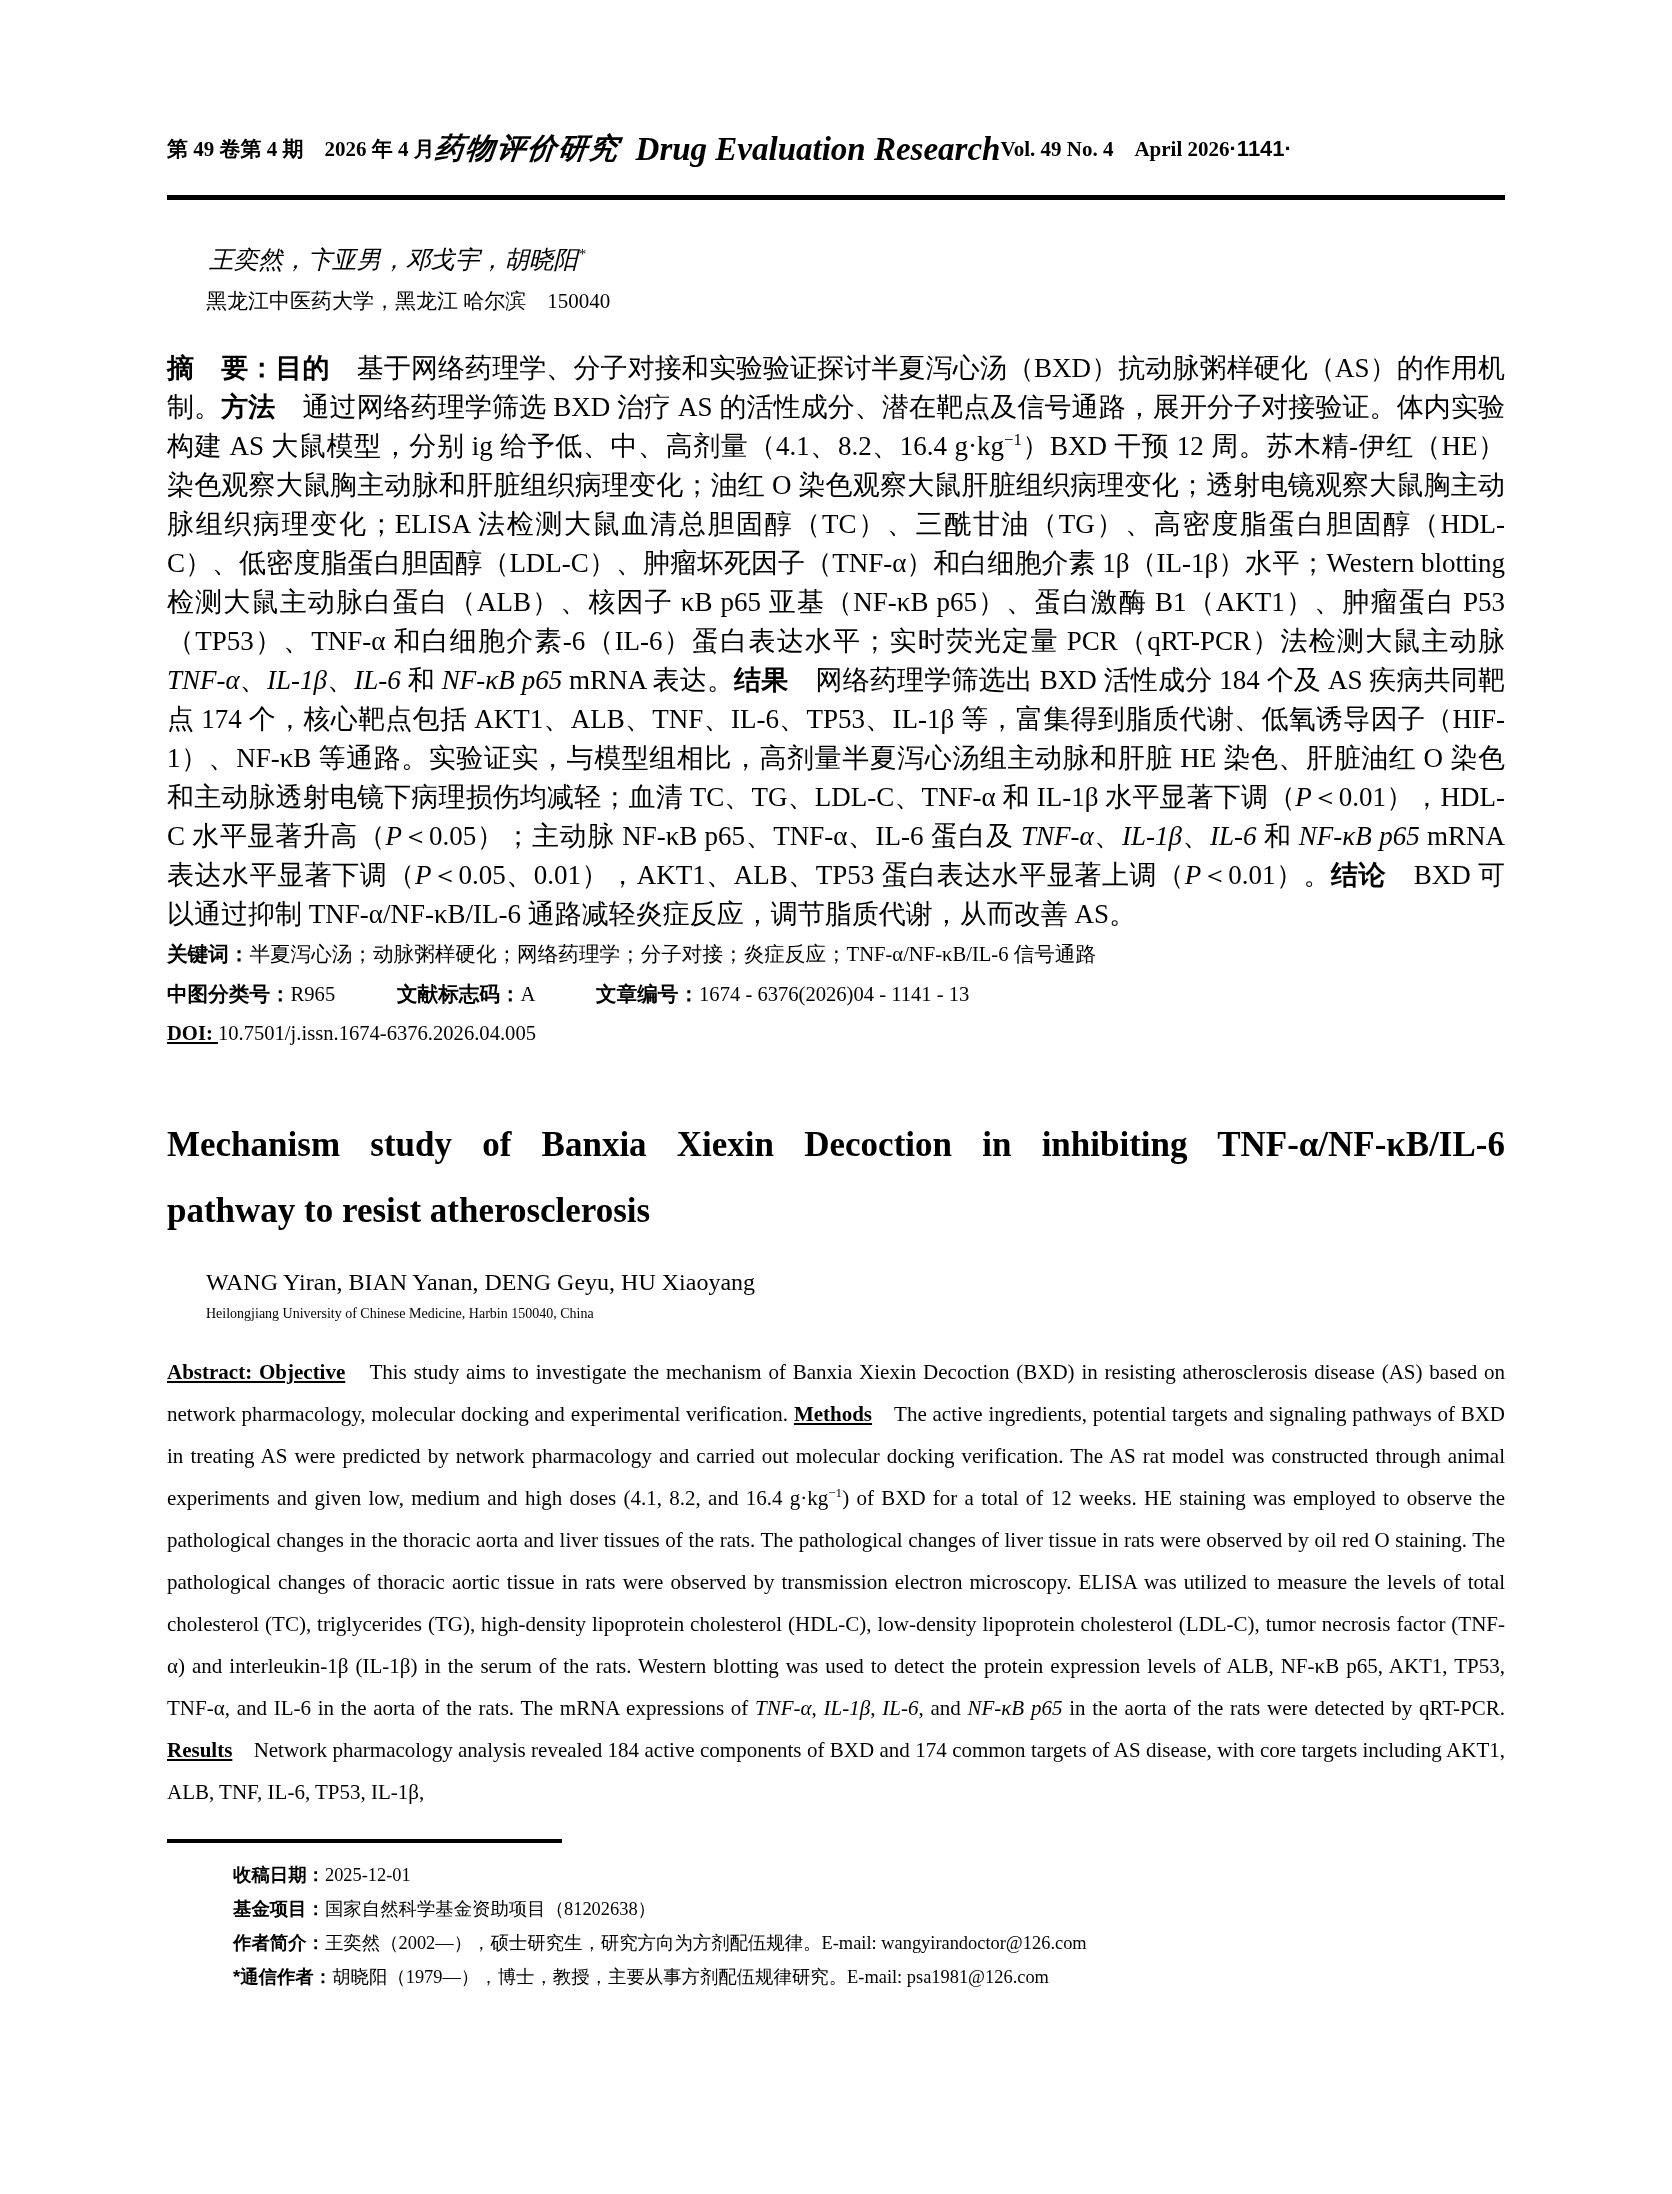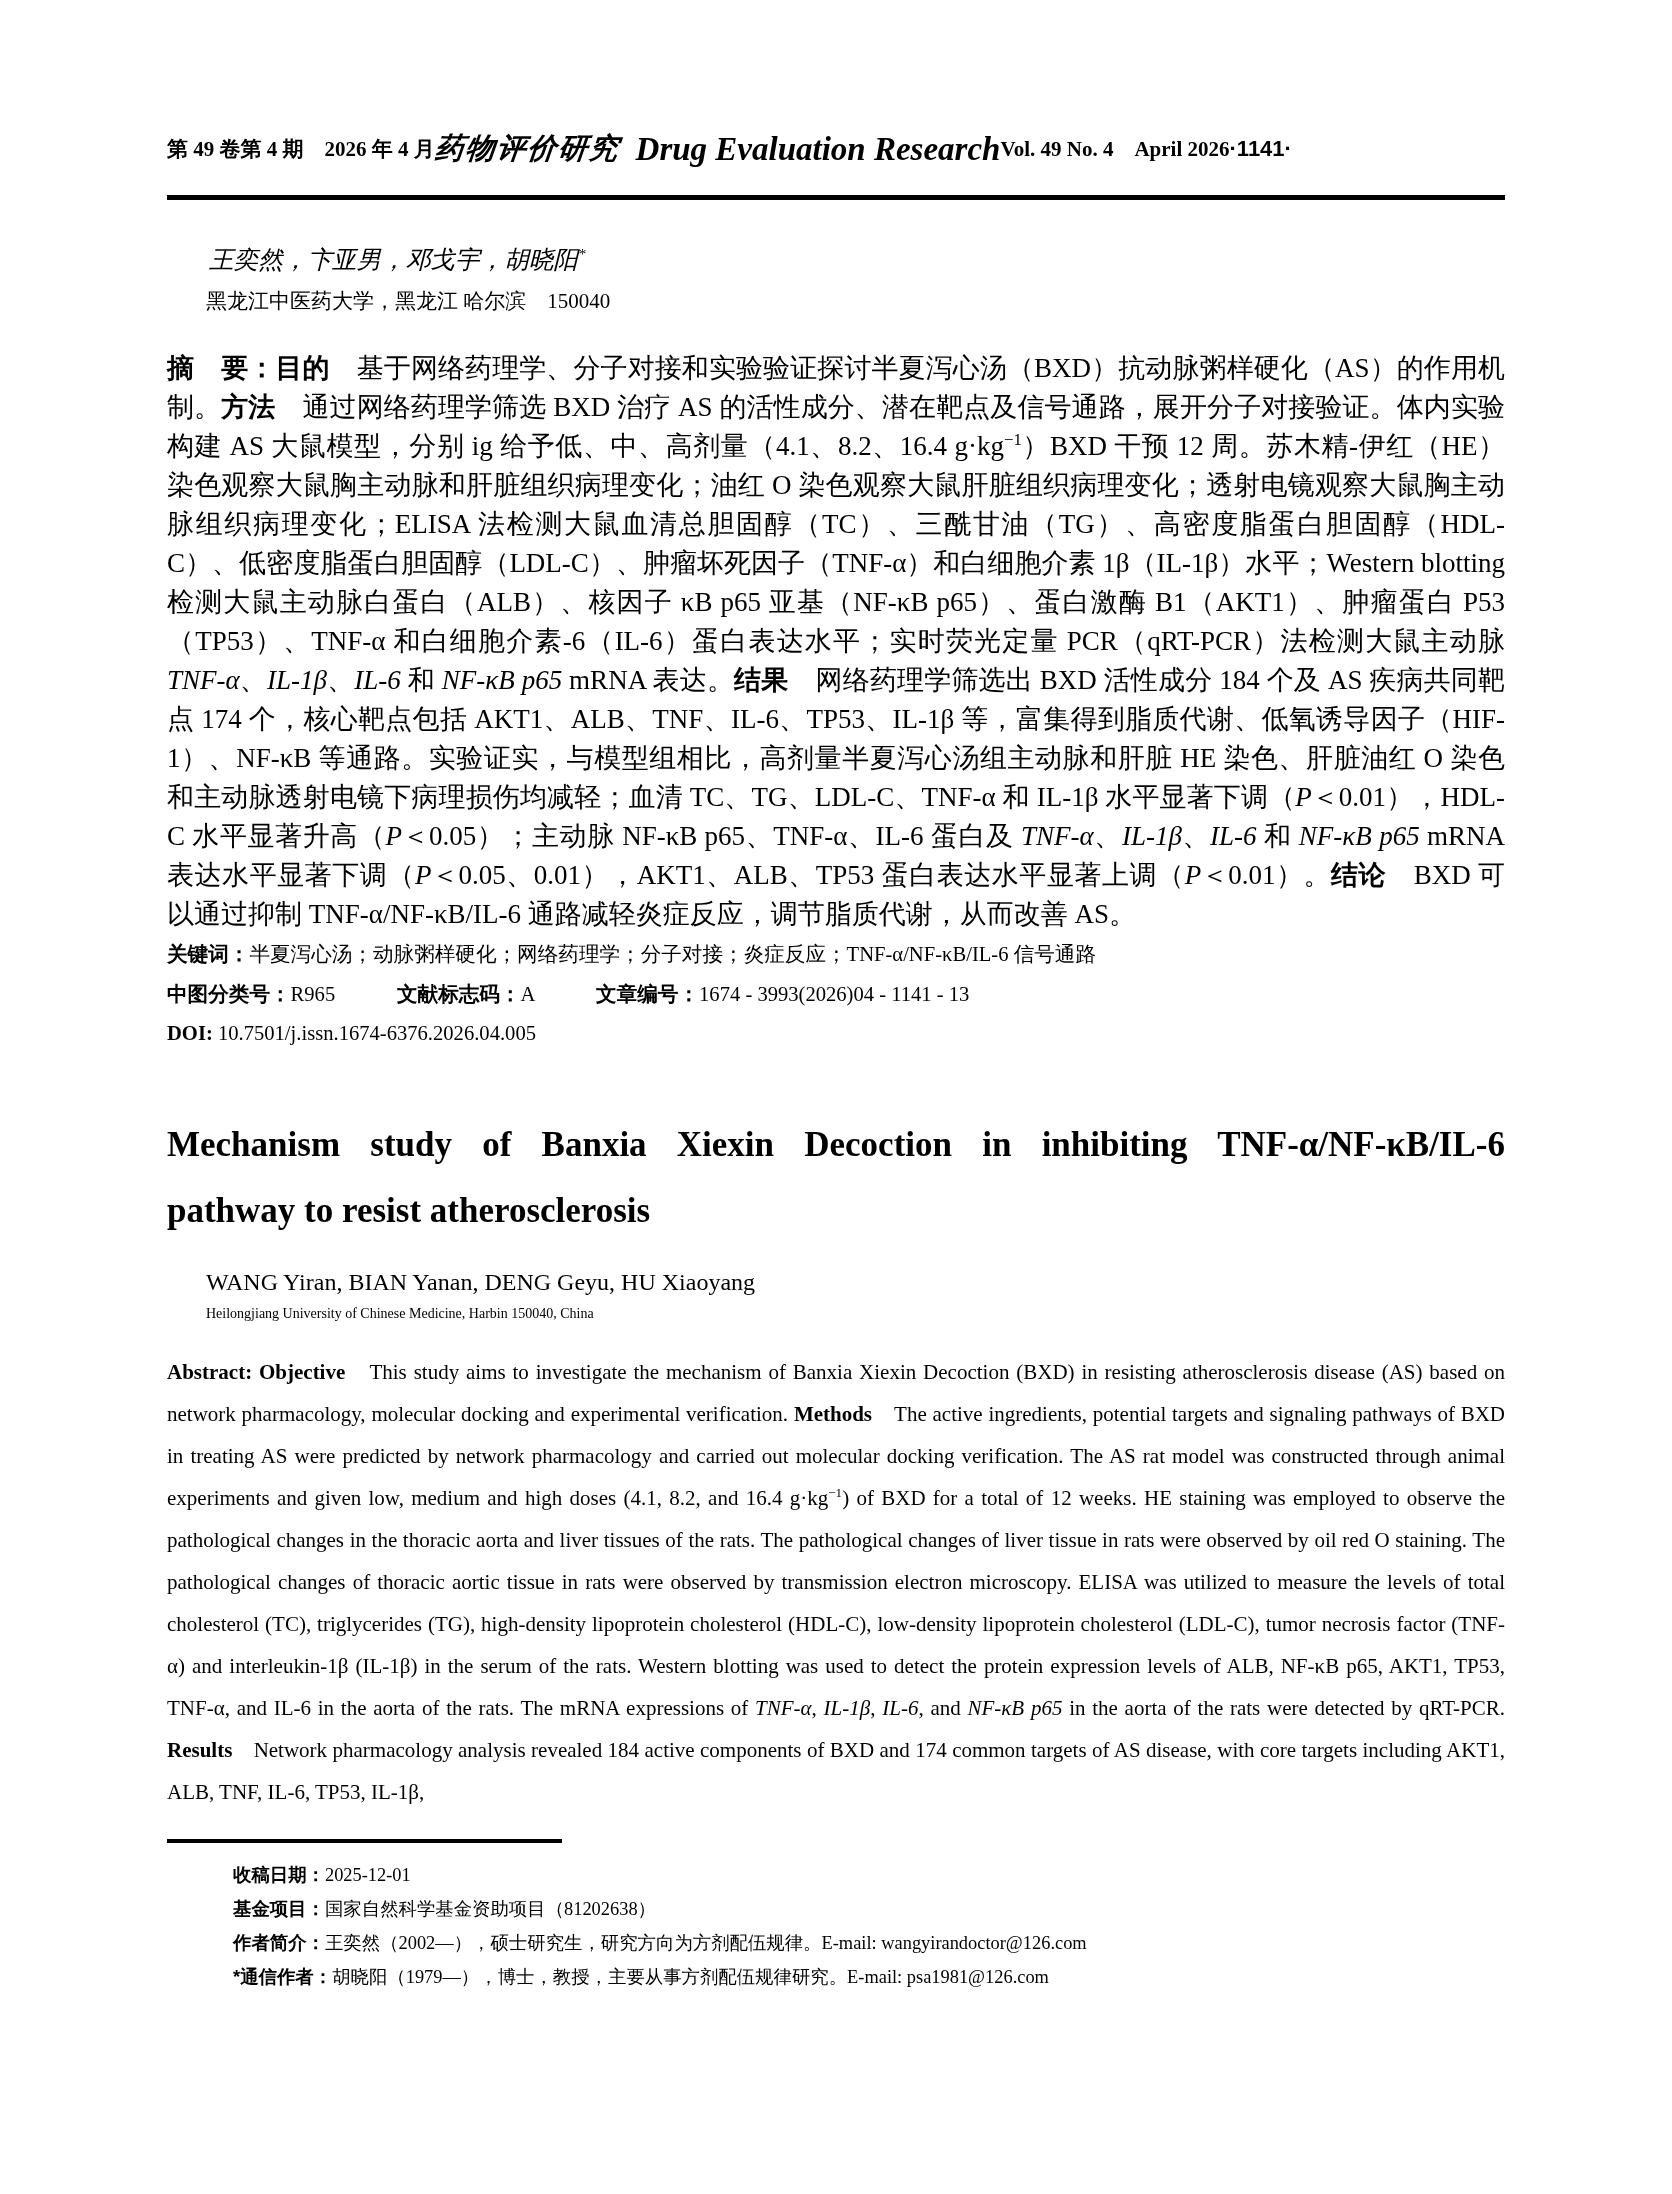--- a/index.html
+++ b/index.html
@@ -62,21 +62,21 @@
   
   .abs-en { margin: 29px 0 0 0; font-size: 21px; line-height: 42px; text-align: justify; }
 
   
   .fn-rule { border: none; border-top: 4.4px solid #000; width: 395px; margin: 25.5px 0 0 0; }
   .footnotes { margin: 15px 0 0 66px; font-size: 18.4px; line-height: 33px; }
   .footnotes p { margin: 0; }
 
   
   .r-n  { }
-  .r-b  { font-weight: 700; }
+  .r-b  { font-weight: 700; text-decoration: underline; }
   .r-bh { font-weight: 700; font-family: "Liberation Sans", sans-serif; }
   .r-i  { font-style: italic; }
   .r-sup { vertical-align: super; font-size: 62%; line-height: 0; }
 </style>
 </head>
 <body>
 
 <div class="page">
 
   <header class="hdr">
@@ -89,21 +89,21 @@
     <span class="hdr-page">·1141·</span>
   </header>
   <hr class="hdr-rule">
 
 
   <p class="cn-authors"><span class="r-n">王奕然，卞亚男，邓戈宇，胡晓阳</span><span class="r-sup">*</span></p>
   <p class="cn-affil">黑龙江中医药大学，黑龙江 哈尔滨　150040</p>
 
   <p class="abs-cn"><span class="r-bh">摘　要：</span><span class="r-bh">目的</span><span class="r-n">　基于网络药理学、分子对接和实验验证探讨半夏泻心汤（BXD）抗动脉粥样硬化（AS）的作用机制。</span><span class="r-bh">方法</span><span class="r-n">　通过网络药理学筛选 BXD 治疗 AS 的活性成分、潜在靶点及信号通路，展开分子对接验证。体内实验构建 AS 大鼠模型，分别 ig 给予低、中、高剂量（4.1、8.2、16.4 g·kg</span><span class="r-sup">−1</span><span class="r-n">）BXD 干预 12 周。苏木精-伊红（HE）染色观察大鼠胸主动脉和肝脏组织病理变化；油红 O 染色观察大鼠肝脏组织病理变化；透射电镜观察大鼠胸主动脉组织病理变化；ELISA 法检测大鼠血清总胆固醇（TC）、三酰甘油（TG）、高密度脂蛋白胆固醇（HDL-C）、低密度脂蛋白胆固醇（LDL-C）、肿瘤坏死因子（TNF-α）和白细胞介素 1β（IL-1β）水平；Western blotting 检测大鼠主动脉白蛋白（ALB）、核因子 κB p65 亚基（NF-κB p65）、蛋白激酶 B1（AKT1）、肿瘤蛋白 P53（TP53）、TNF-α 和白细胞介素-6（IL-6）蛋白表达水平；实时荧光定量 PCR（qRT-PCR）法检测大鼠主动脉 </span><span class="r-i">TNF-α</span><span class="r-n">、</span><span class="r-i">IL-1β</span><span class="r-n">、</span><span class="r-i">IL-6</span><span class="r-n"> 和 </span><span class="r-i">NF-κB p65</span><span class="r-n"> mRNA 表达。</span><span class="r-bh">结果</span><span class="r-n">　网络药理学筛选出 BXD 活性成分 184 个及 AS 疾病共同靶点 174 个，核心靶点包括 AKT1、ALB、TNF、IL-6、TP53、IL-1β 等，富集得到脂质代谢、低氧诱导因子（HIF-1）、NF-κB 等通路。实验证实，与模型组相比，高剂量半夏泻心汤组主动脉和肝脏 HE 染色、肝脏油红 O 染色和主动脉透射电镜下病理损伤均减轻；血清 TC、TG、LDL-C、TNF-α 和 IL-1β 水平显著下调（</span><span class="r-i">P</span><span class="r-n">＜0.01），HDL-C 水平显著升高（</span><span class="r-i">P</span><span class="r-n">＜0.05）；主动脉 NF-κB p65、TNF-α、IL-6 蛋白及 </span><span class="r-i">TNF-α</span><span class="r-n">、</span><span class="r-i">IL-1β</span><span class="r-n">、</span><span class="r-i">IL-6</span><span class="r-n"> 和 </span><span class="r-i">NF-κB p65</span><span class="r-n"> mRNA 表达水平显著下调（</span><span class="r-i">P</span><span class="r-n">＜0.05、0.01），AKT1、ALB、TP53 蛋白表达水平显著上调（</span><span class="r-i">P</span><span class="r-n">＜0.01）。</span><span class="r-bh">结论</span><span class="r-n">　BXD 可以通过抑制 TNF-α/NF-κB/IL-6 通路减轻炎症反应，调节脂质代谢，从而改善 AS。</span></p>
   <p class="kw"><span class="r-bh">关键词：</span><span class="r-n">半夏泻心汤；动脉粥样硬化；网络药理学；分子对接；炎症反应；TNF-α/NF-κB/IL-6 信号通路</span></p>
-  <p class="meta"><span class="r-bh">中图分类号：</span><span class="r-n">R965</span><span class="r-n">　　　</span><span class="r-bh">文献标志码：</span><span class="r-n">A</span><span class="r-n">　　　</span><span class="r-bh">文章编号：</span><span class="r-n">1674 - 3993(2026)04 - 1141 - 13</span></p>
+  <p class="meta"><span class="r-bh">中图分类号：</span><span class="r-n">R965</span><span class="r-n">　　　</span><span class="r-bh">文献标志码：</span><span class="r-n">A</span><span class="r-n">　　　</span><span class="r-bh">文章编号：</span><span class="r-n">1674 - 6376(2026)04 - 1141 - 13</span></p>
   <p class="doi"><span class="r-b">DOI: </span><span class="r-n">10.7501/j.issn.1674-6376.2026.04.005</span></p>
 
   <h2 class="en-title">
     <span class="en-title-l1">Mechanism study of Banxia Xiexin Decoction in inhibiting TNF-α/NF-κB/IL-6</span>
     <span class="en-title-l2">pathway to resist atherosclerosis</span>
   </h2>
 
   <p class="en-authors">WANG Yiran, BIAN Yanan, DENG Geyu, HU Xiaoyang</p>
   <p class="en-affil">Heilongjiang University of Chinese Medicine, Harbin 150040, China</p>
 

